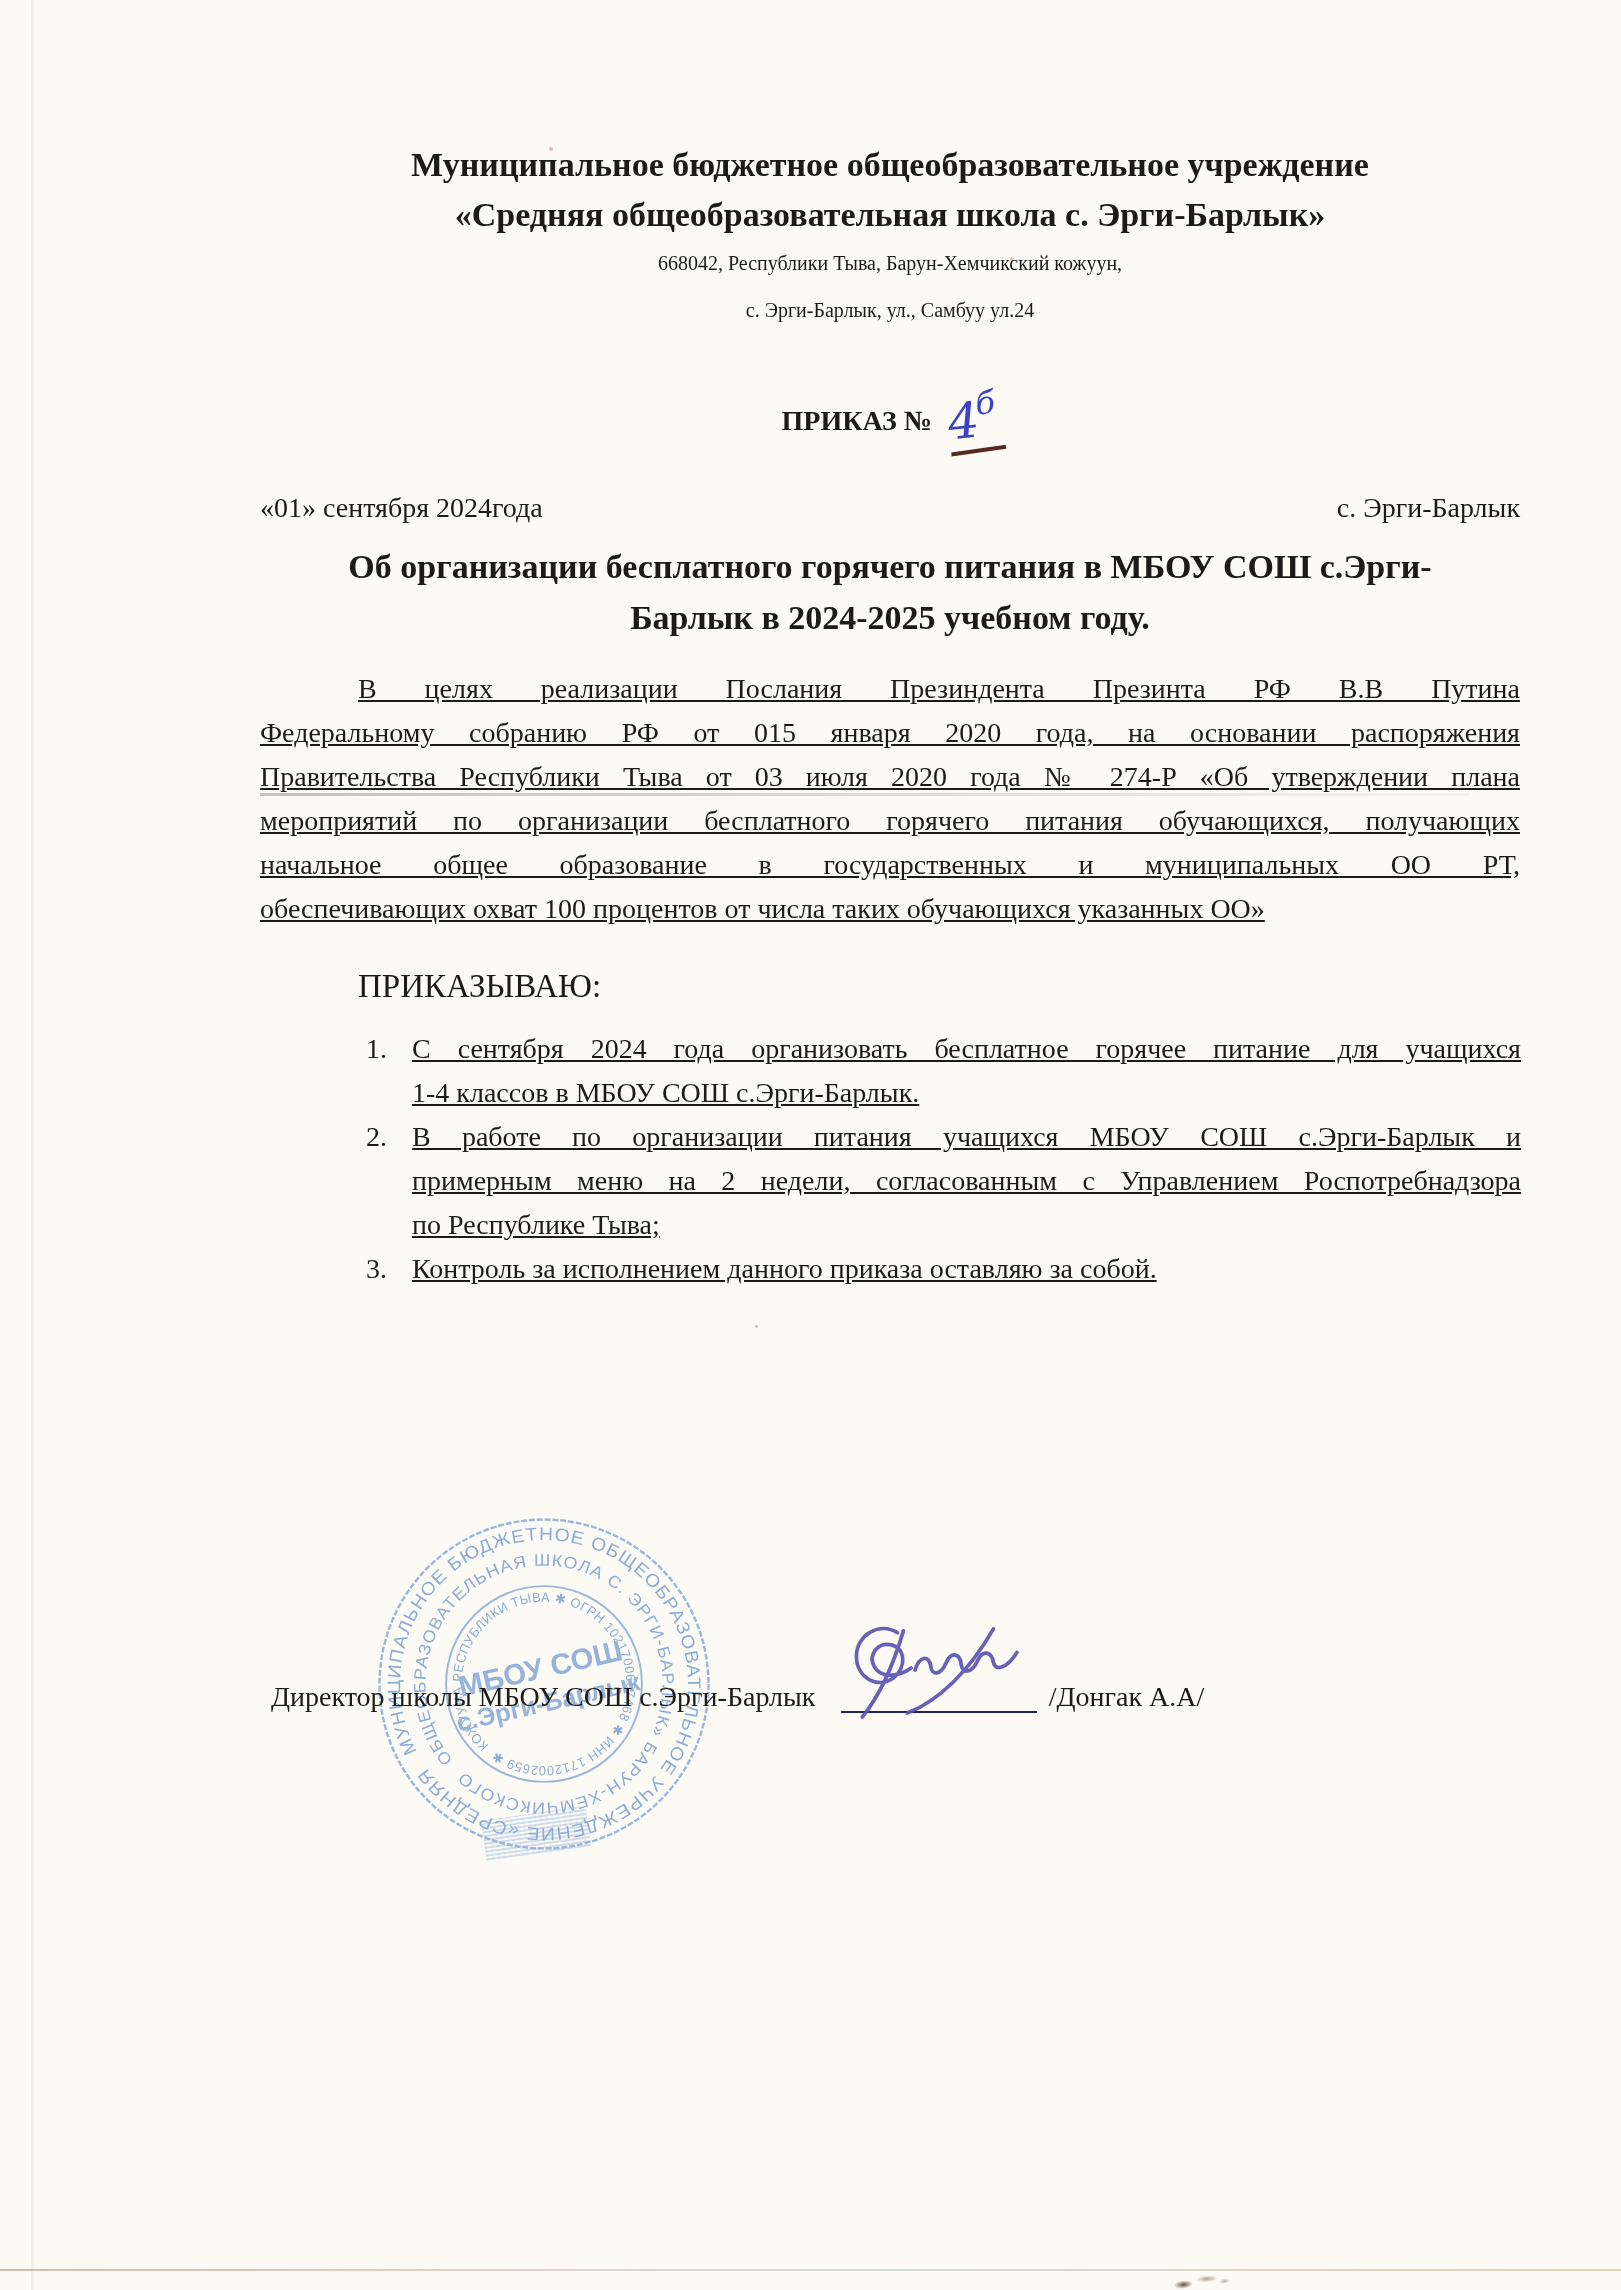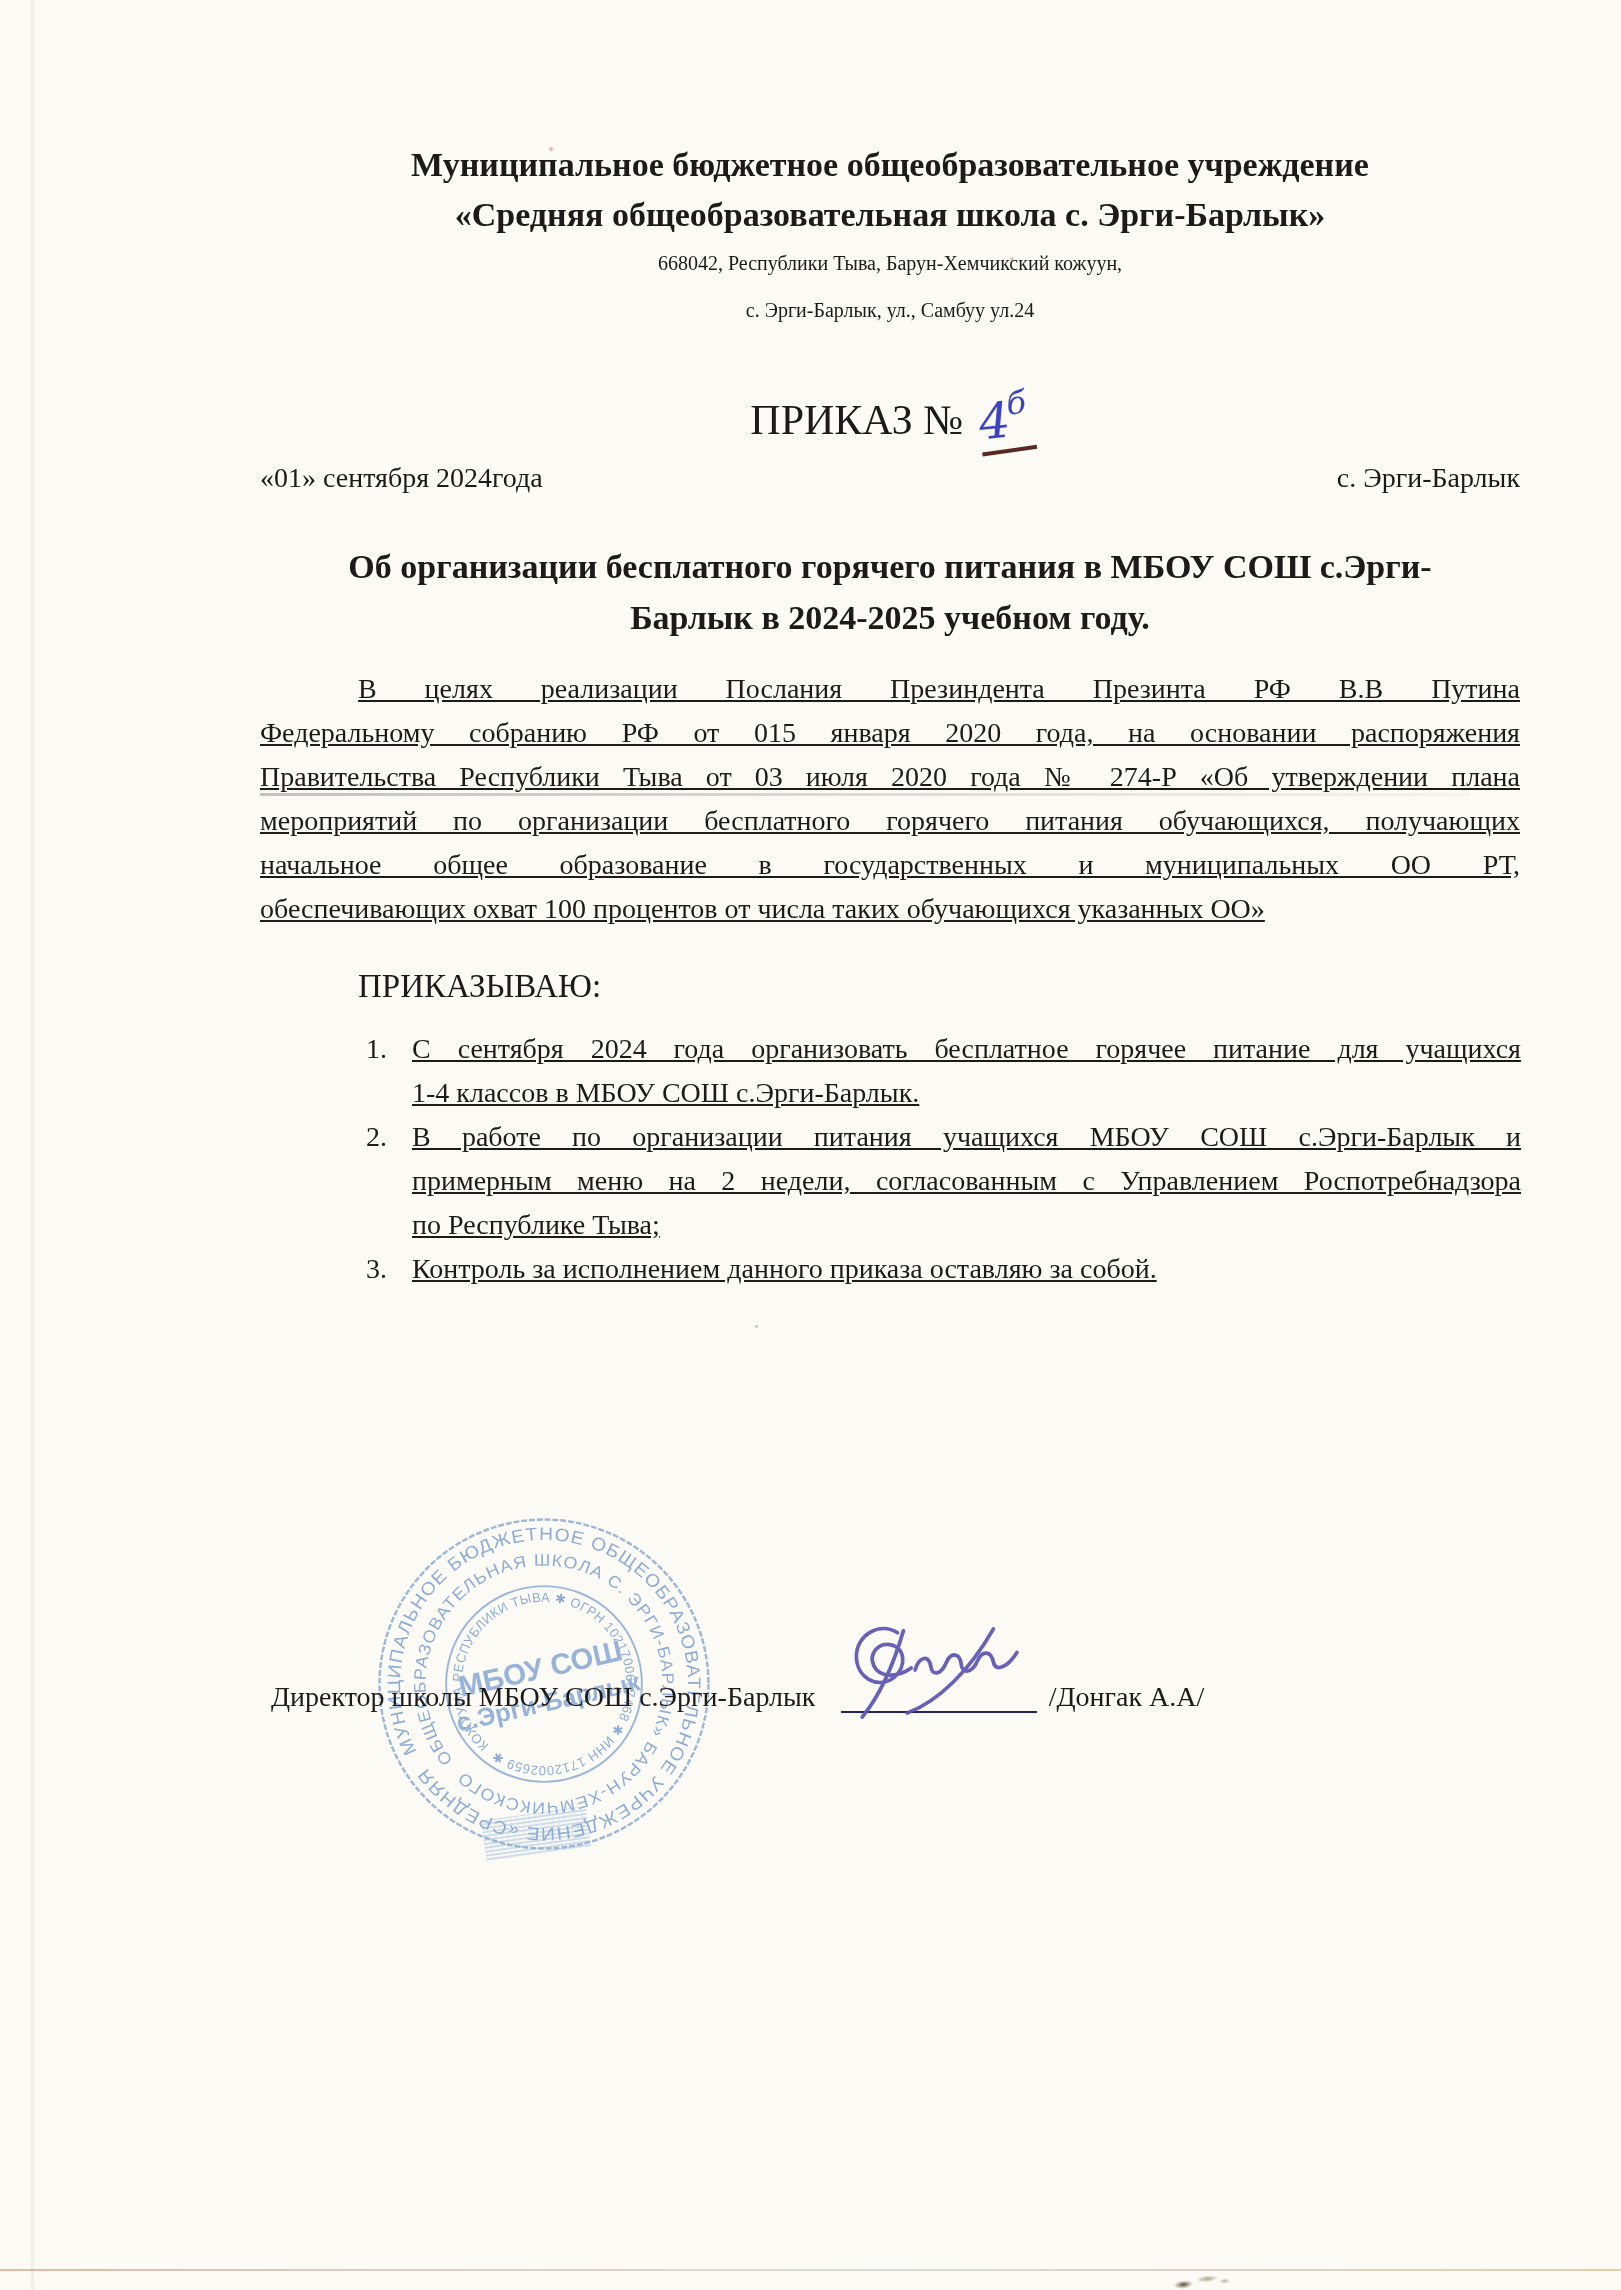--- a/index.html
+++ b/index.html
@@ -25,29 +25,29 @@
 
   .content-block{position:absolute;left:260px;width:1260px;}
 
   
   .org-header{top:140px;text-align:center;}
   .org-h-bold{font-weight:bold;font-size:34px;line-height:50px;}
   .org-h-reg{font-size:20px;line-height:47px;}
 
   
   .order-line{top:396px;text-align:center;font-size:0;}
-  .order-label{font-weight:normal;font-size:42px;line-height:45px;vertical-align:middle;}
+  .order-label{font-weight:bold;font-size:28px;line-height:45px;vertical-align:middle;}
   .hand-num{display:inline-block;position:relative;margin-left:15.7px;transform:rotate(-6deg);
     font-family:"DejaVu Serif",serif;font-style:italic;color:#3a43c4;vertical-align:middle;}
   .hand-num-main{font-size:49px;line-height:49px;}
   .hand-num-sup{font-size:32px;position:relative;top:-21.6px;left:-2px;}
   .hand-num-underline{position:absolute;left:0;bottom:-7.8px;width:55px;height:3.9px;background:#5a2822;transform:rotate(-2deg);}
 
   
-  .dateline{top:458px;display:flex;justify-content:space-between;font-size:28px;line-height:39px;}
+  .dateline{top:488px;display:flex;justify-content:space-between;font-size:28px;line-height:39px;}
 
   
   .doc-title{top:541px;text-align:center;font-weight:bold;font-size:34px;line-height:51px;}
 
   
   .para{top:667px;}
   .jline{font-size:28px;line-height:44px;text-align:justify;text-align-last:justify;text-decoration:underline;}
   .jline.last{text-align-last:left;}
   .jline.indent{text-indent:98px;}
   .ghost-underline{position:relative;}

